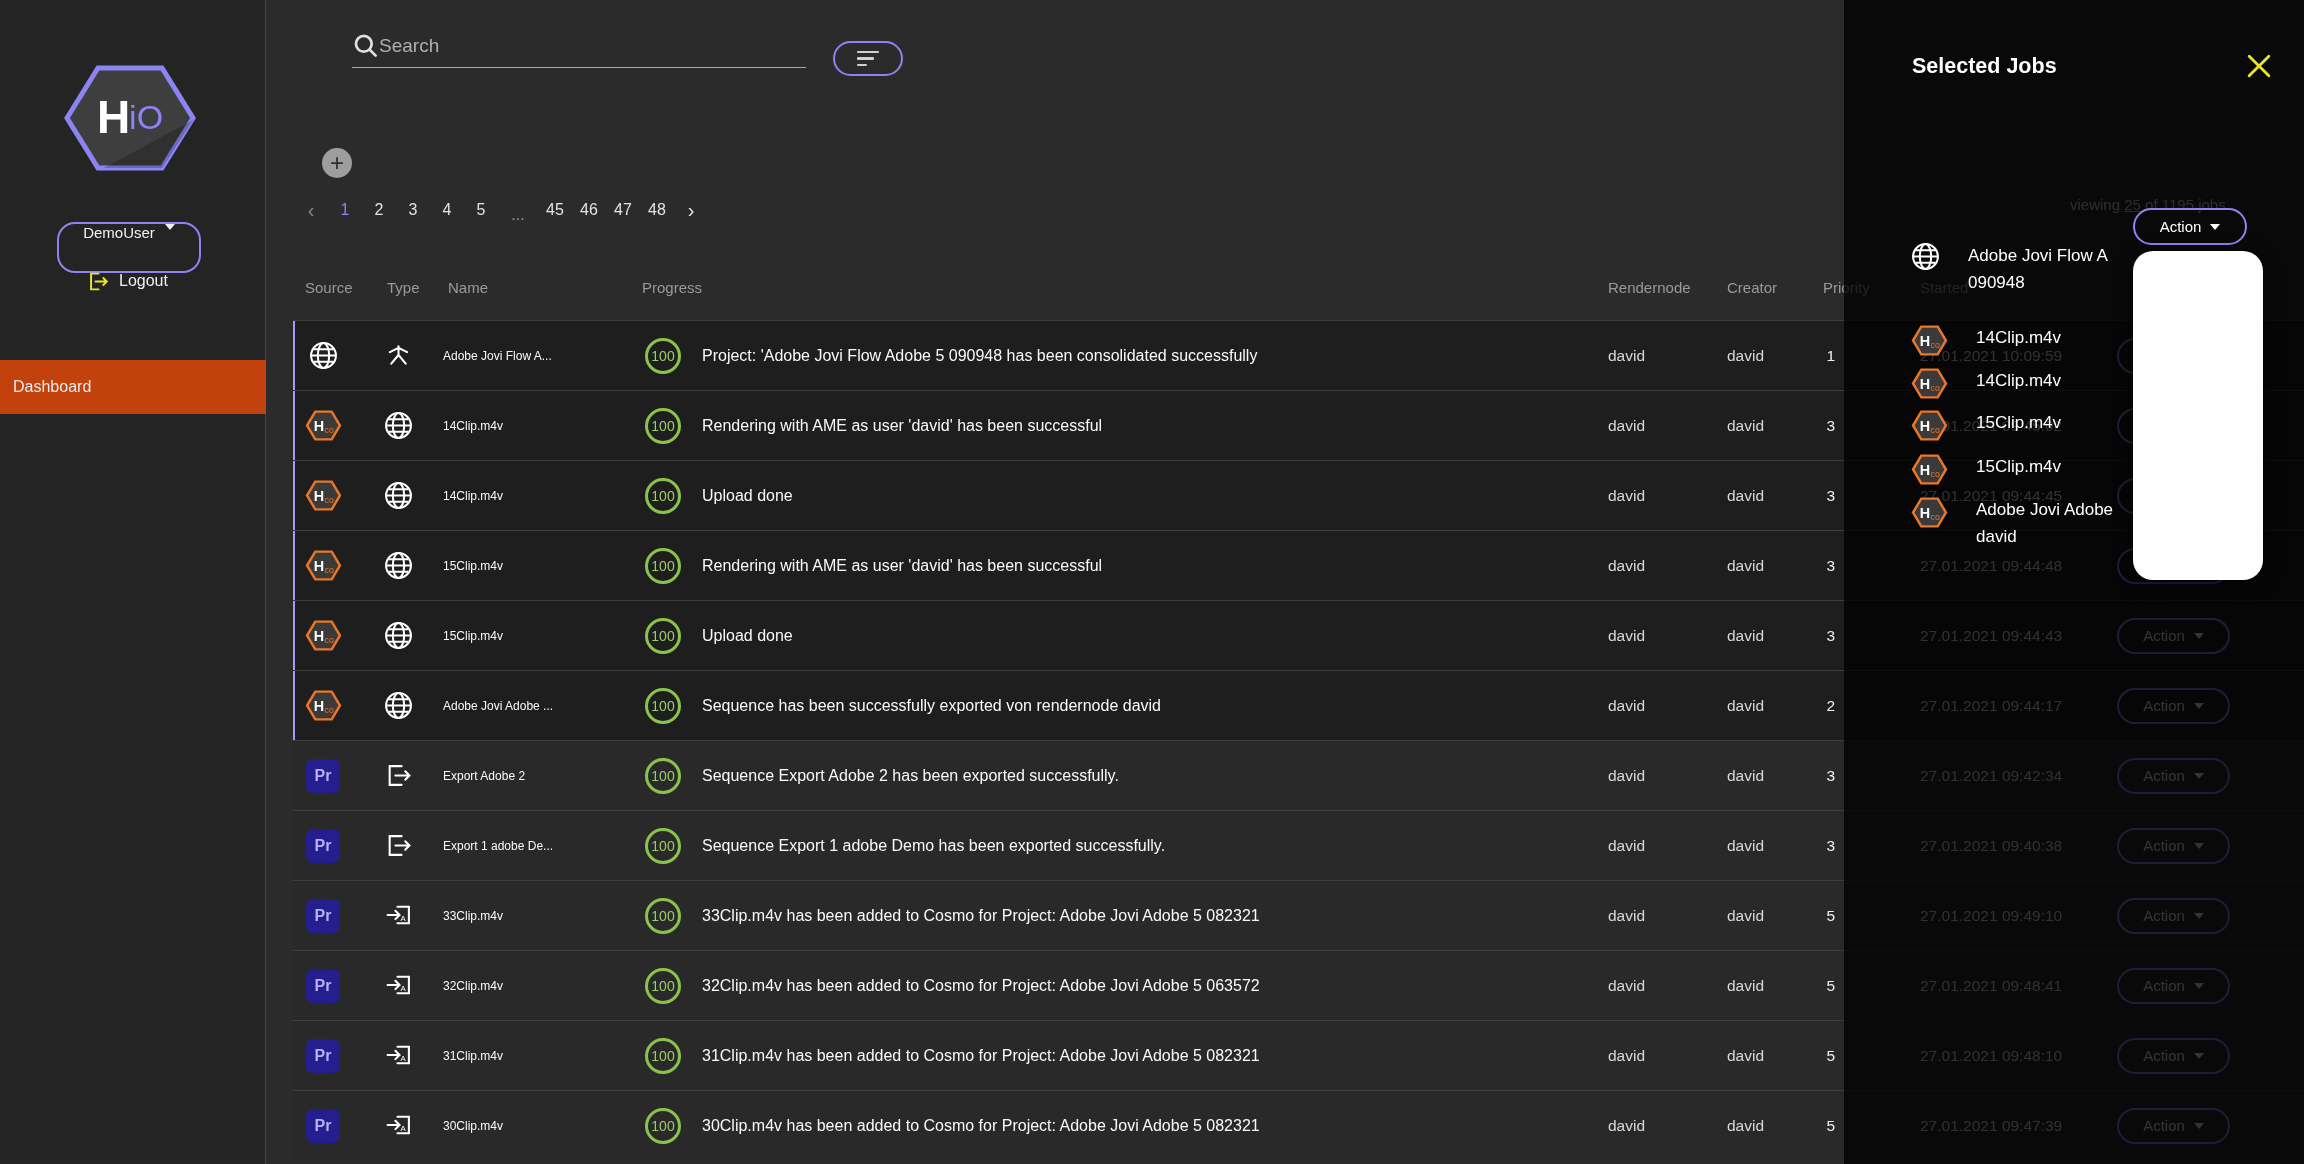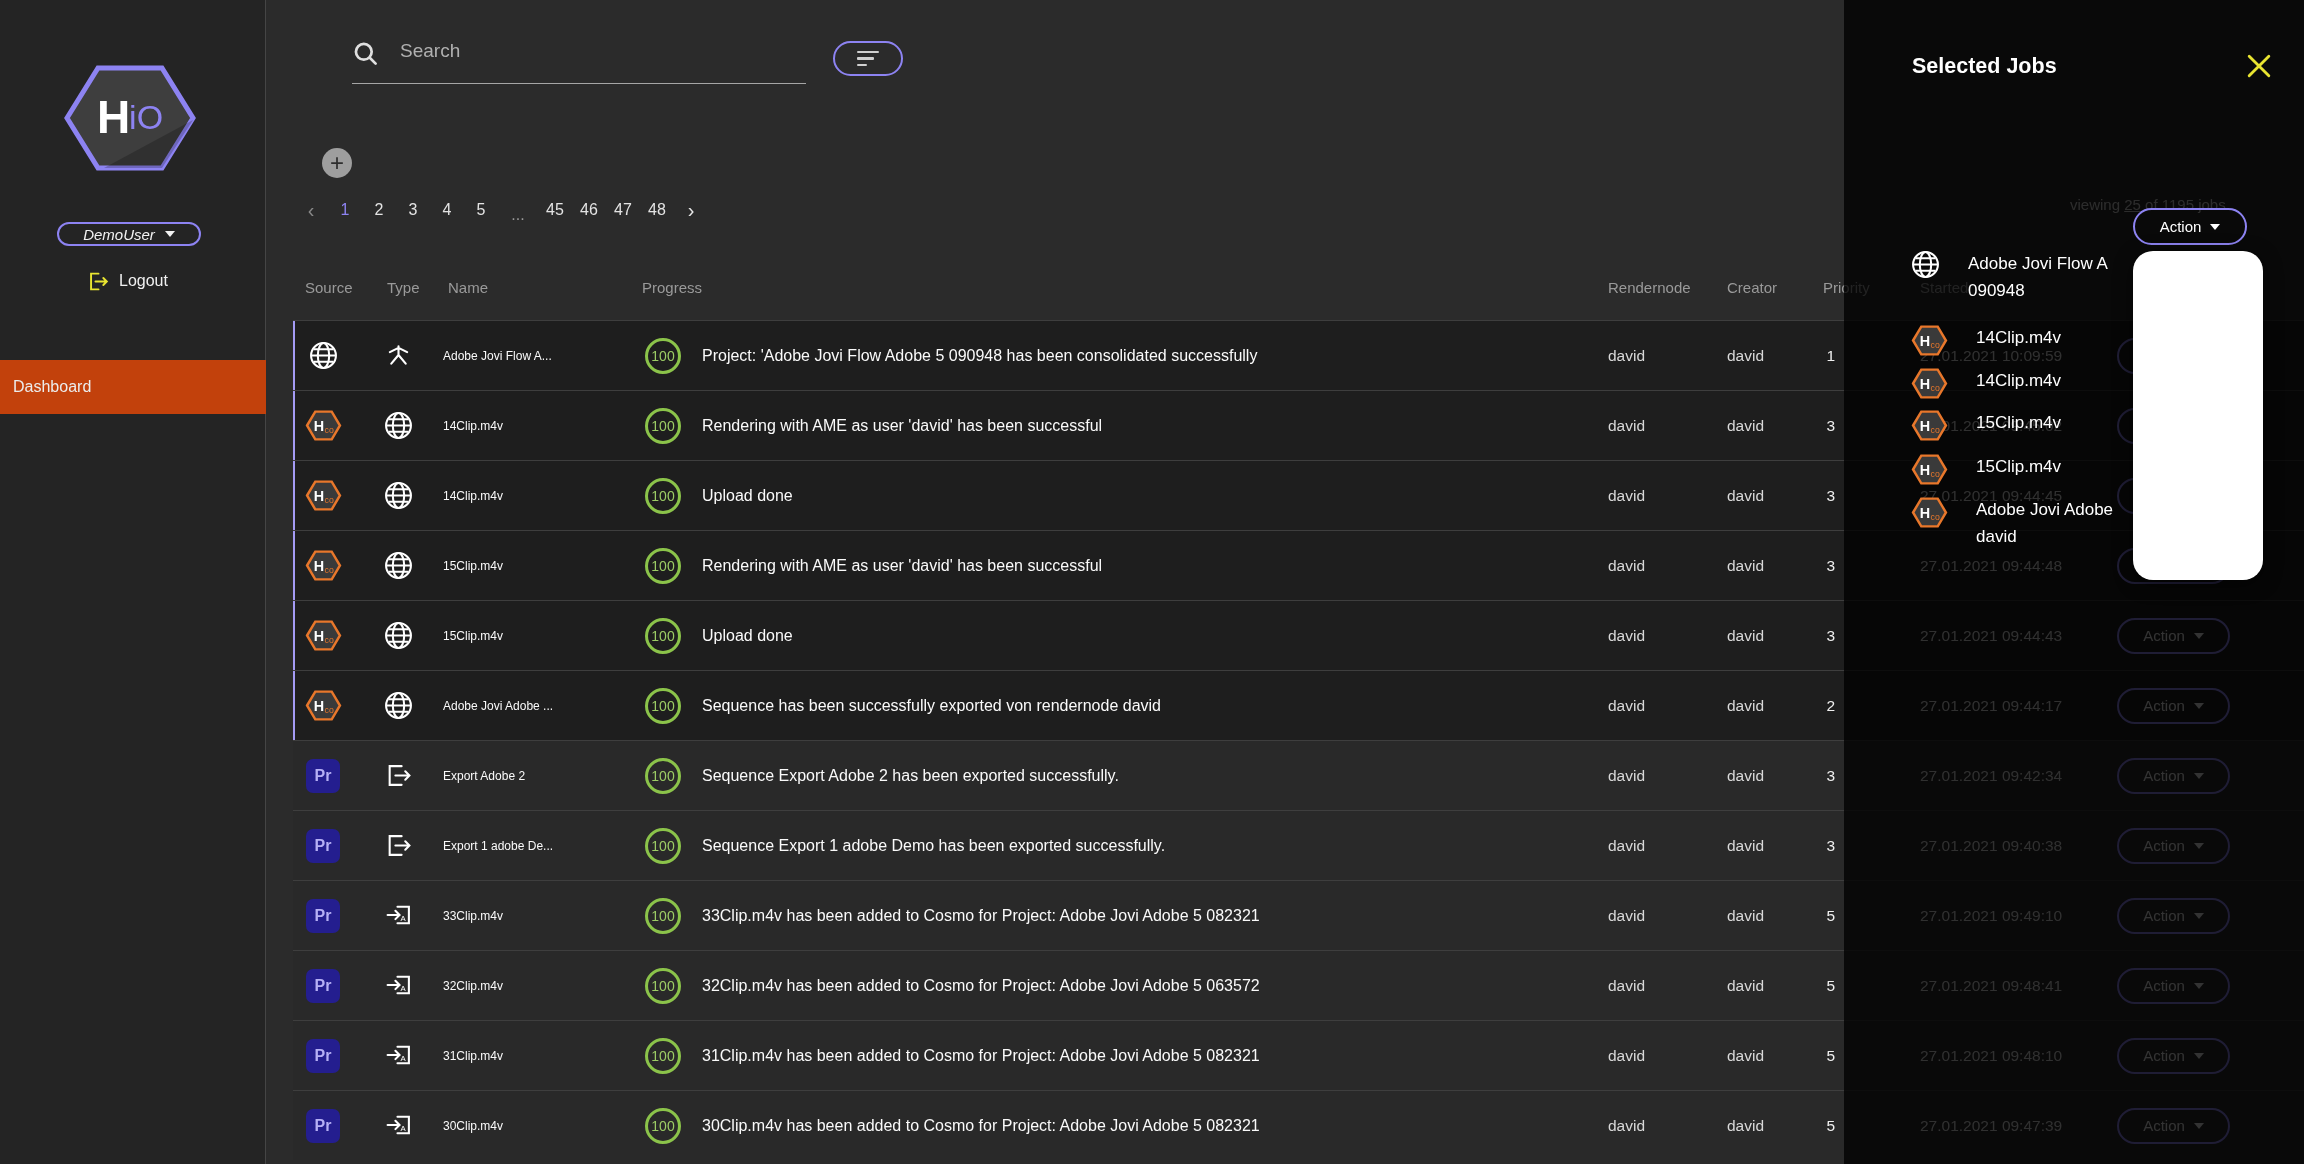--- a/index.html
+++ b/index.html
@@ -10,27 +10,27 @@
   html,body{width:2304px;height:1164px;overflow:hidden;}
   body{background:#2b2b2b;font-family:"Liberation Sans",sans-serif;color:#e8e8e8;position:relative;}
 
   
   .sidebar{position:absolute;left:0;top:0;width:266px;height:1164px;background:#242424;border-right:1px solid #454545;z-index:5;}
   .logo{position:absolute;left:64px;top:64px;width:132px;height:110px;}
   .logo svg{position:absolute;left:0;top:0;}
   .logo-text{position:absolute;left:0;top:0;width:132px;height:106px;display:flex;align-items:center;justify-content:center;}
   .logo-h{font-size:46px;font-weight:bold;color:#fff;letter-spacing:-1px;}
   .logo-io{font-size:34px;color:var(--accent);letter-spacing:0px;}
-  .user-pill{position:absolute;left:57px;top:222px;width:144px;height:24px;border:2px solid var(--accent);border-radius:18px;background:transparent;display:flex;align-items:center;justify-content:center;gap:10px;color:#f2f2f2;font-size:15px;cursor:pointer;font-style:italic;}
+  .user-pill{position:absolute;left:57px;top:222px;width:144px;height:51px;border:2px solid var(--accent);border-radius:18px;background:transparent;display:flex;align-items:flex-start;justify-content:center;gap:10px;color:#f2f2f2;font-size:15px;cursor:pointer;}
   .logout{position:absolute;left:88px;top:268px;height:26px;display:flex;align-items:center;gap:10px;font-size:16px;color:#f0f0f0;cursor:pointer;}
   .nav-item{position:absolute;left:0;top:360px;width:266px;height:54px;background:#c2410c;line-height:54px;padding-left:13px;font-size:16px;color:#ececec;cursor:pointer;}
 
   
   .main{position:absolute;left:266px;top:0;width:2038px;height:1164px;}
-  .search-wrap{position:absolute;left:86px;top:40px;width:454px;height:44px;border-bottom:1.5px solid #a6a6a6;display:flex;align-items:flex-start;gap:21px;}
+  .search-wrap{position:absolute;left:86px;top:24px;width:454px;height:44px;border-bottom:1.5px solid #a6a6a6;display:flex;align-items:center;gap:0;}
   .search-wrap input{background:transparent;border:none;outline:none;font-size:19px;color:#e0e0e0;width:380px;font-family:"Liberation Sans",sans-serif;}
   .search-wrap input::placeholder{color:#b0b0b0;}
   .filter-pill{position:absolute;left:567px;top:41px;width:70px;height:35px;border:2px solid var(--accent);border-radius:18px;background:transparent;display:flex;flex-direction:column;align-items:center;justify-content:center;gap:4px;cursor:pointer;}
   .filter-pill .bar{height:2.5px;background:#d0d0d0;border-radius:1px;}
   .filter-pill .b1{width:22px;align-self:center;margin-left:0;}
   .plus-btn{position:absolute;left:56px;top:148px;width:30px;height:30px;border-radius:50%;background:#9e9e9e;border:none;color:#2e2e2e;font-size:24px;line-height:26px;text-align:center;cursor:pointer;font-family:"Liberation Sans",sans-serif;}
   .pagination{position:absolute;left:28px;top:196px;display:flex;align-items:center;}
   .pg{width:34px;text-align:center;font-size:16px;color:#e3e3e3;cursor:pointer;}
   .pg.arrow-prev{color:#8a8a8a;font-size:20px;}
   .pg.arrow-next{color:#e8e8e8;font-size:20px;}
@@ -73,21 +73,21 @@
   .caret{display:inline-block;width:0;height:0;border-left:5px solid transparent;border-right:5px solid transparent;border-top:6px solid currentColor;}
 
   
   .scrim{position:absolute;left:1844px;top:0;width:460px;height:1164px;background:rgba(0,0,0,0.78);z-index:40;}
   .drawer{position:absolute;left:1844px;top:0;width:460px;height:1164px;z-index:50;}
   .drawer-title{position:absolute;left:68px;top:54px;font-size:21.5px;font-weight:bold;color:#fff;}
   .close-x{position:absolute;left:402px;top:54px;width:26px;height:26px;background:transparent;border:none;cursor:pointer;}
   .action-btn{position:absolute;left:289px;top:208px;width:114px;height:37px;border:2px solid var(--accent);border-radius:18.5px;background:transparent;display:flex;align-items:center;justify-content:center;gap:9px;color:#fff;font-size:15px;cursor:pointer;z-index:55;}
   .jobs{position:absolute;left:0;top:0;width:460px;z-index:52;}
   .job{position:absolute;left:67px;display:flex;gap:28px;align-items:flex-start;cursor:pointer;}
-  .job:nth-child(1){top:250px;} .job:nth-child(2){top:324px;} .job:nth-child(3){top:367px;}
+  .job:nth-child(1){top:242px;} .job:nth-child(2){top:324px;} .job:nth-child(3){top:367px;}
   .job:nth-child(4){top:409px;} .job:nth-child(5){top:453px;} .job:nth-child(6){top:496px;}
   .job .names{font-size:17px;color:#fff;line-height:27px;white-space:nowrap;}
   .menu{position:absolute;left:289px;top:251px;width:130px;height:329px;background:#fff;border-radius:20px;z-index:60;display:flex;flex-direction:column;justify-content:space-around;padding:10px 0;box-shadow:0 4px 18px rgba(0,0,0,0.5);}
   .menu-item{padding-left:24px;font-size:16.5px;color:var(--menu-red);cursor:pointer;white-space:nowrap;}
 </style>
 </head>
 <body>
 
 <aside class="sidebar">
   <div class="logo">

